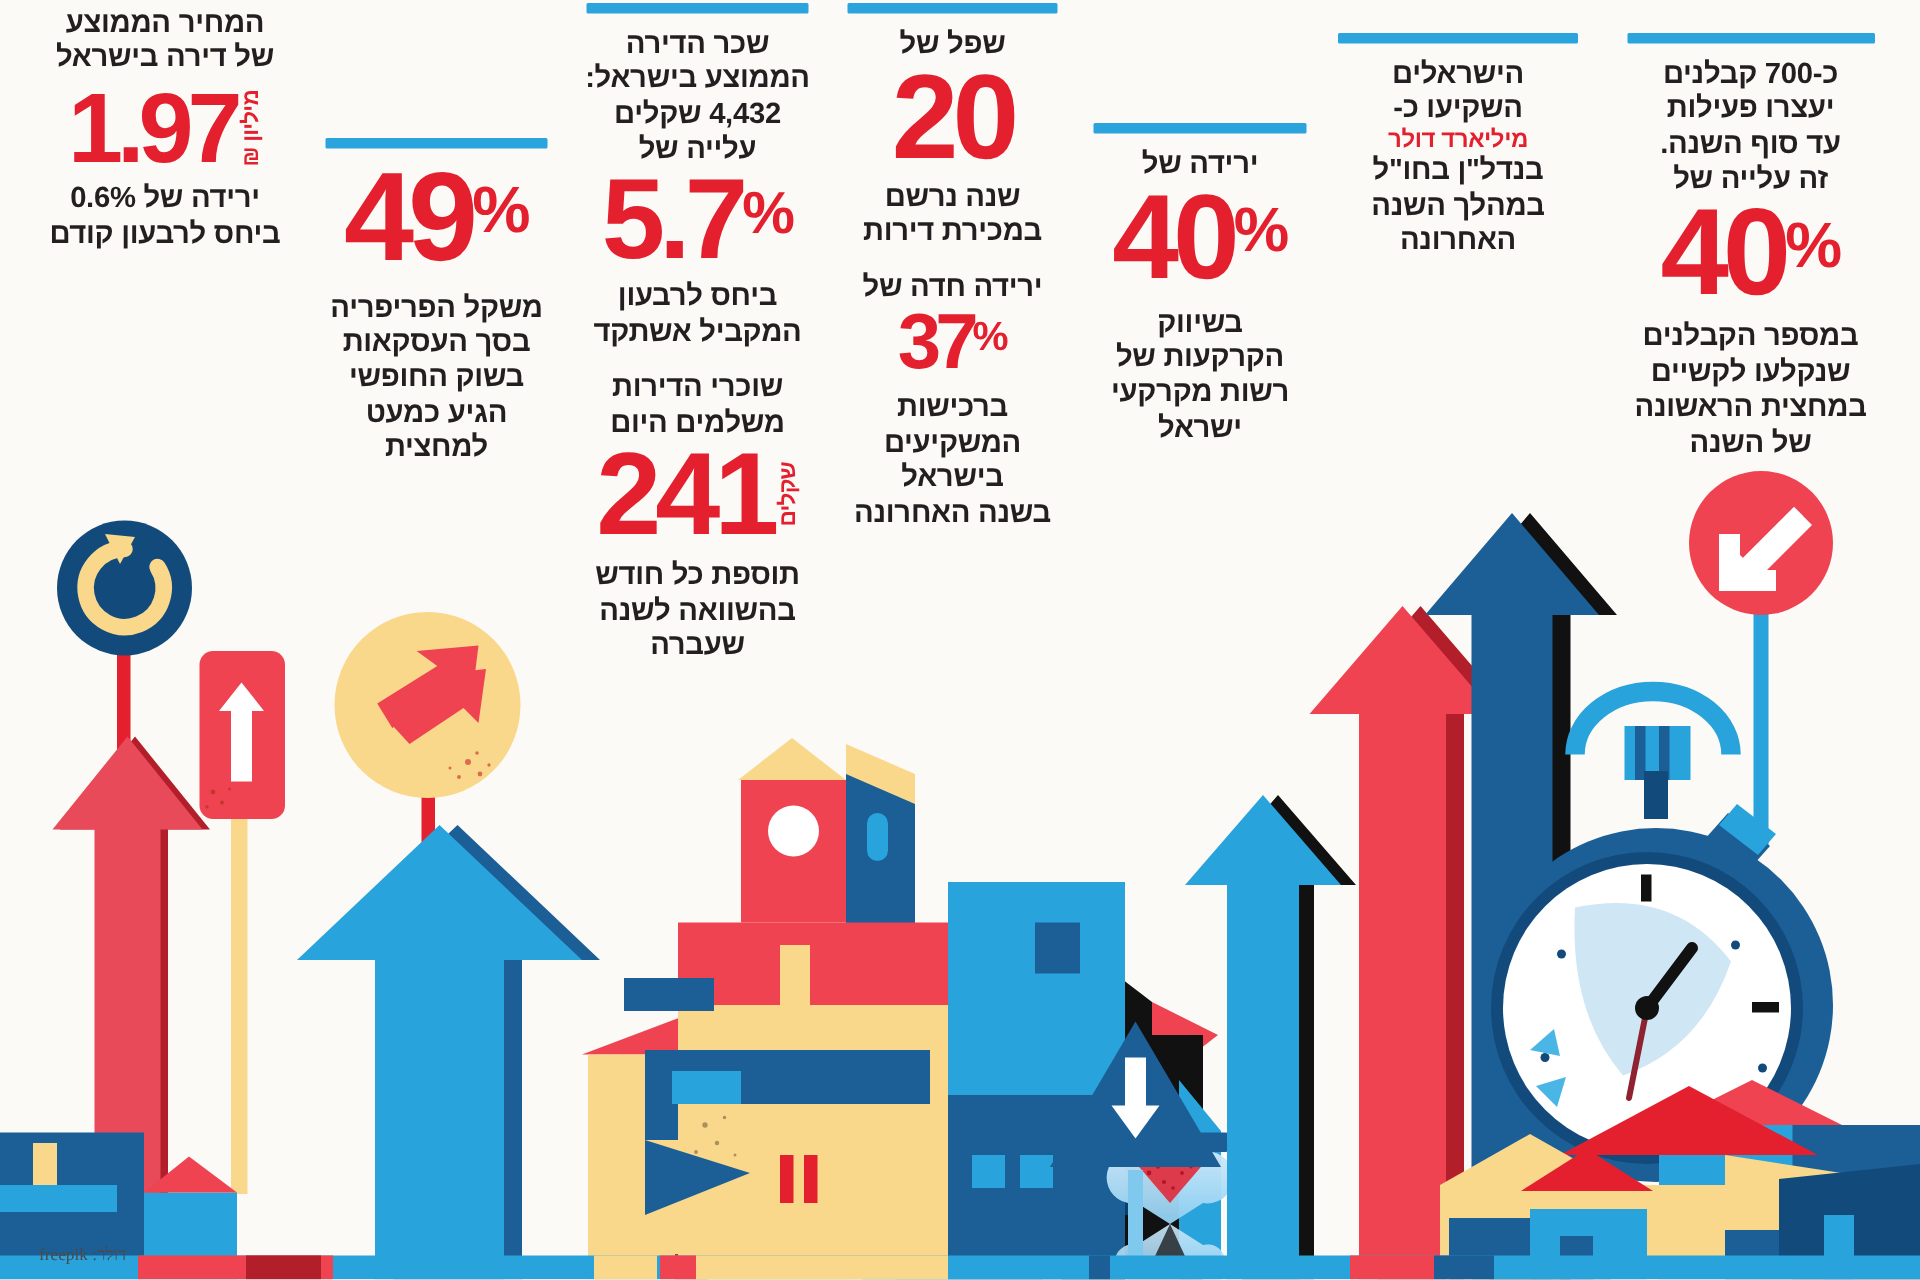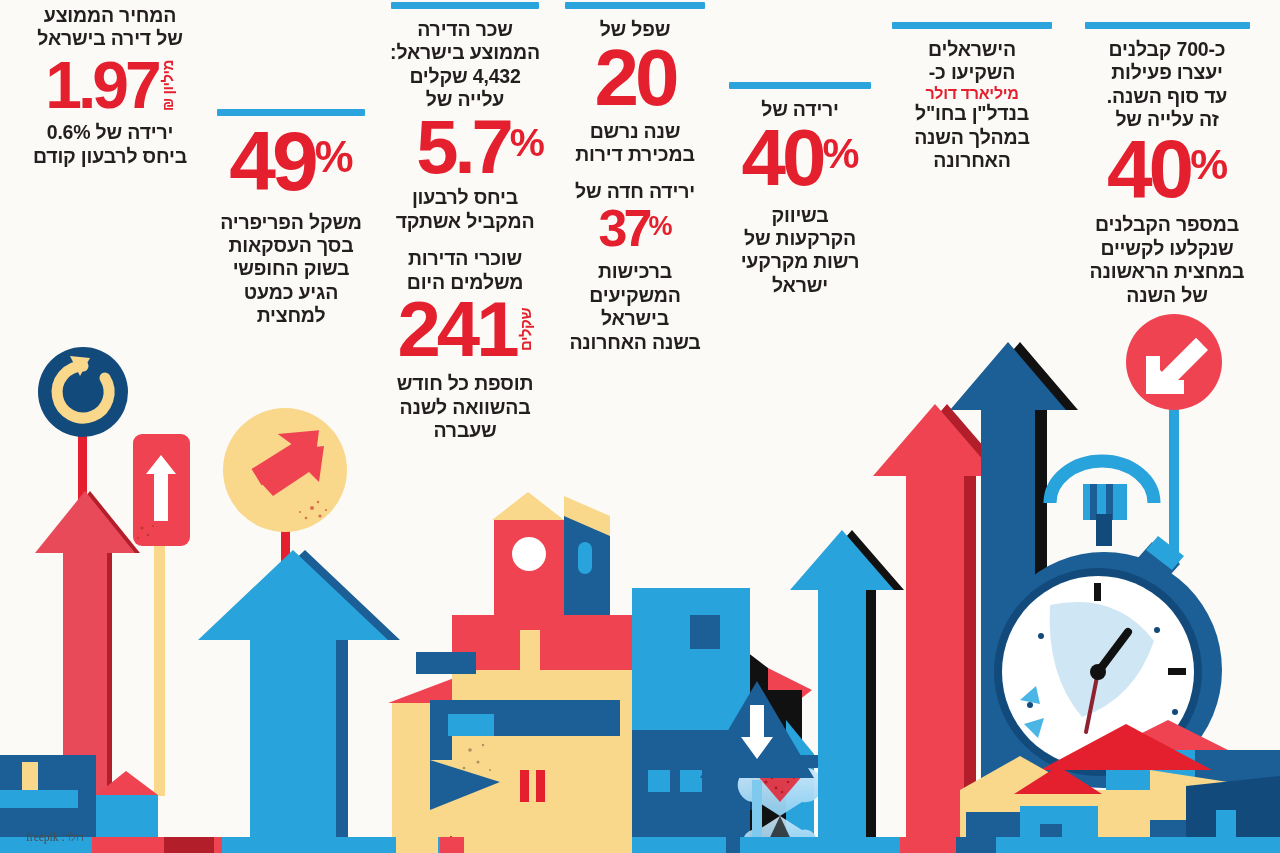--- a/index.html
+++ b/index.html
@@ -362,34 +362,34 @@
       <div class="lead">ירידה חדה של</div>
       <div class="big" style="font-size:52px;">
         <span>37</span><span class="pct">%</span>
       </div>
       <div class="trail" style="margin-top:10px;">ברכישות<br>המשקיעים<br>בישראל<br>בשנה האחרונה</div>
     </div>
 
     <div class="stat" style="right:736px; top:2px; width:158px;">
       <div class="rule" style="width:148px;"></div>
       <div class="lead">שכר הדירה<br>הממוצע בישראל:<br>4,432 שקלים<br>עלייה של</div>
-      <div class="big" style="font-size:76px;text-align:right;">
+      <div class="big" style="font-size:76px;">
         <span>5.7</span><span class="pct">%</span>
       </div>
       <div class="trail" style="margin-top:8px;">ביחס לרבעון<br>המקביל אשתקד</div>
       <div class="gap"></div>
       <div class="lead">שוכרי הדירות<br>משלמים היום</div>
       <div class="numrow">
         <span class="vunit">שקלים</span>
         <span class="big" style="font-size:78px;">241</span>
       </div>
       <div class="trail" style="margin-top:8px;">תוספת כל חודש<br>בהשוואה לשנה<br>שעברה</div>
     </div>
 
-    <div class="stat" style="right:910px; top:109px; width:158px;">
+    <div class="stat" style="right:910px; top:92px; width:158px;">
       <div class="rule" style="width:148px;"></div>
       <div class="big" style="font-size:84px; margin-top:10px;">
         <span>49</span><span class="pct">%</span>
       </div>
       <div class="trail" style="margin-top:14px;">משקל הפריפריה<br>בסך העסקאות<br>בשוק החופשי<br>הגיע כמעט<br>למחצית</div>
     </div>
 
     <div class="stat" style="right:1078px; top:4px; width:184px;">
       <div class="lead">המחיר הממוצע<br>של דירה בישראל</div>
       <div class="numrow" style="margin-top:4px;">

